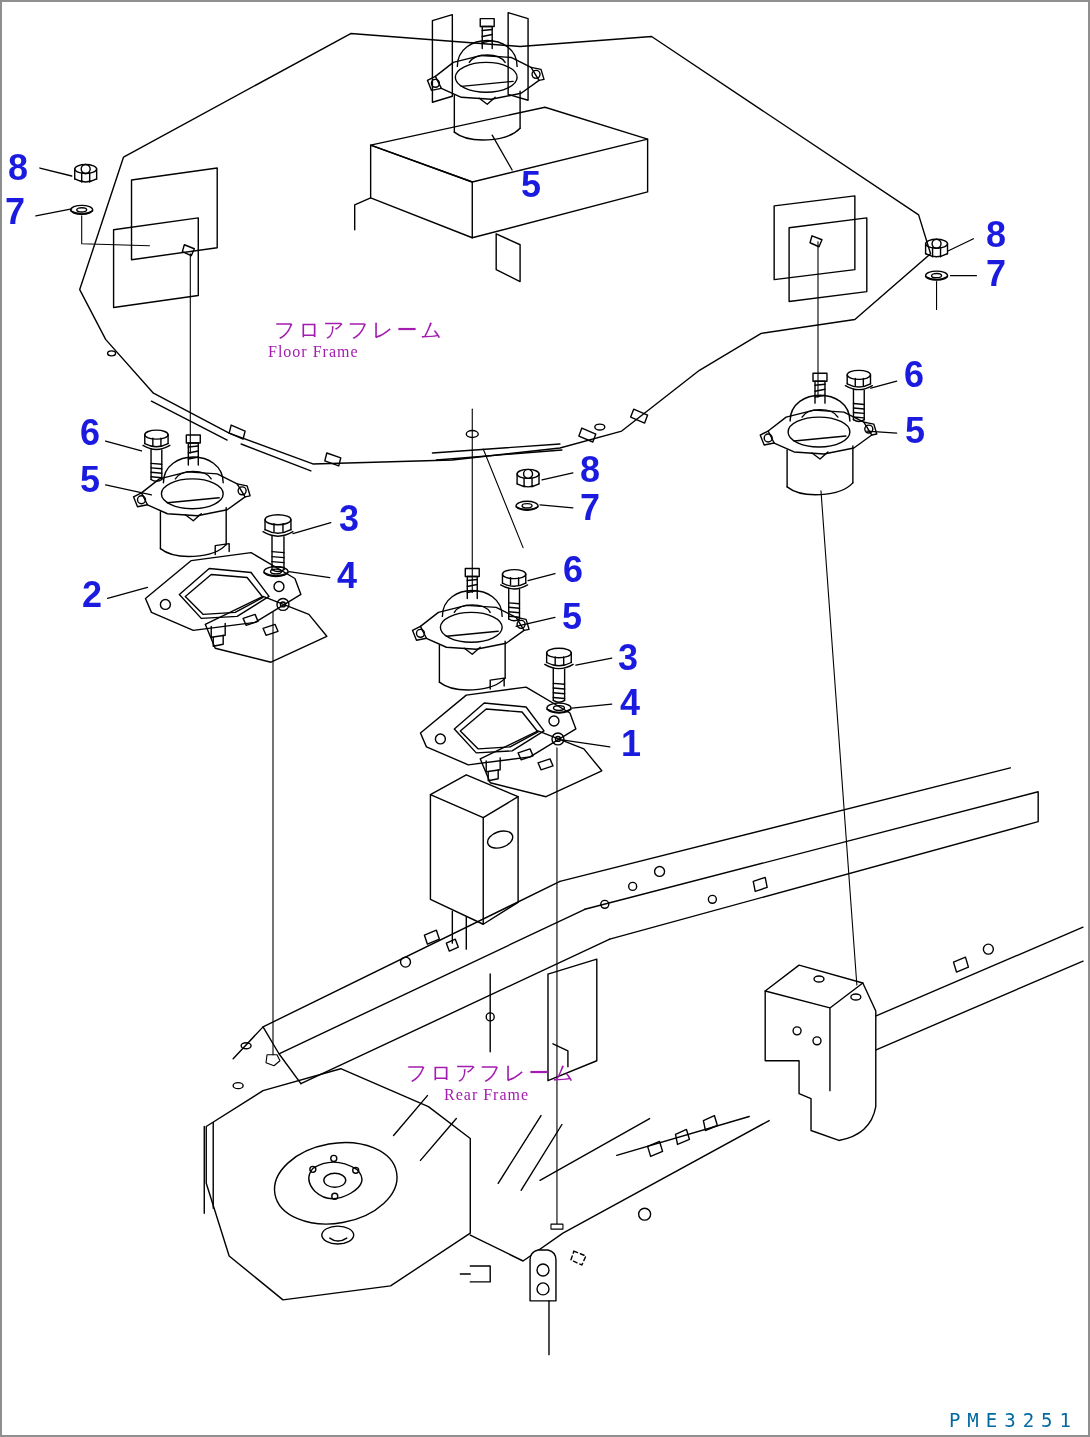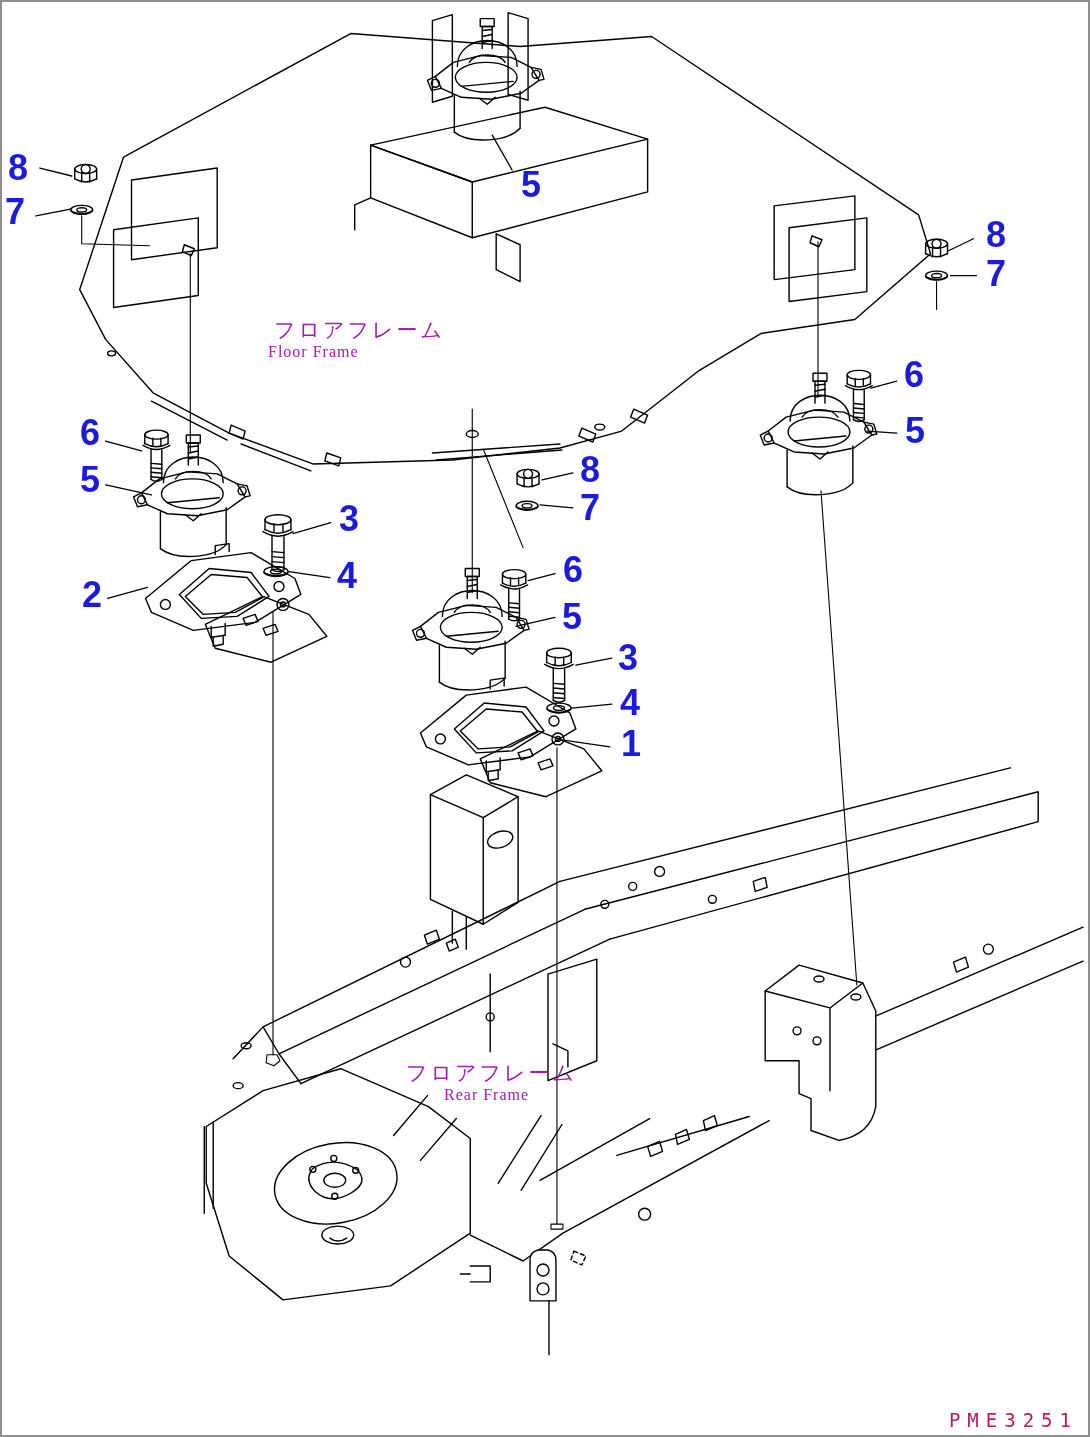--- a/index.html
+++ b/index.html
@@ -32,21 +32,21 @@
     white-space:pre;
   }
   .label.jp { font-size:21px; letter-spacing:3px; }
   .label.en { font-size:16px; letter-spacing:1px; }
   #plate-code {
     position:absolute;
     right:10px; bottom:4px;
     font-family:"DejaVu Sans Mono", "Liberation Mono", monospace;
     font-size:19px;
     letter-spacing:7px;
-    color:#be185d;
+    color:#0369a1;
   }
   svg * { vector-effect:non-scaling-stroke; }
 </style>
 </head>
 <body>
 
 <div id="page">
 
   <svg id="art" viewBox="0 0 1090 1437" fill="none" stroke="#000" stroke-width="1.4" stroke-linecap="round" stroke-linejoin="round">
 

